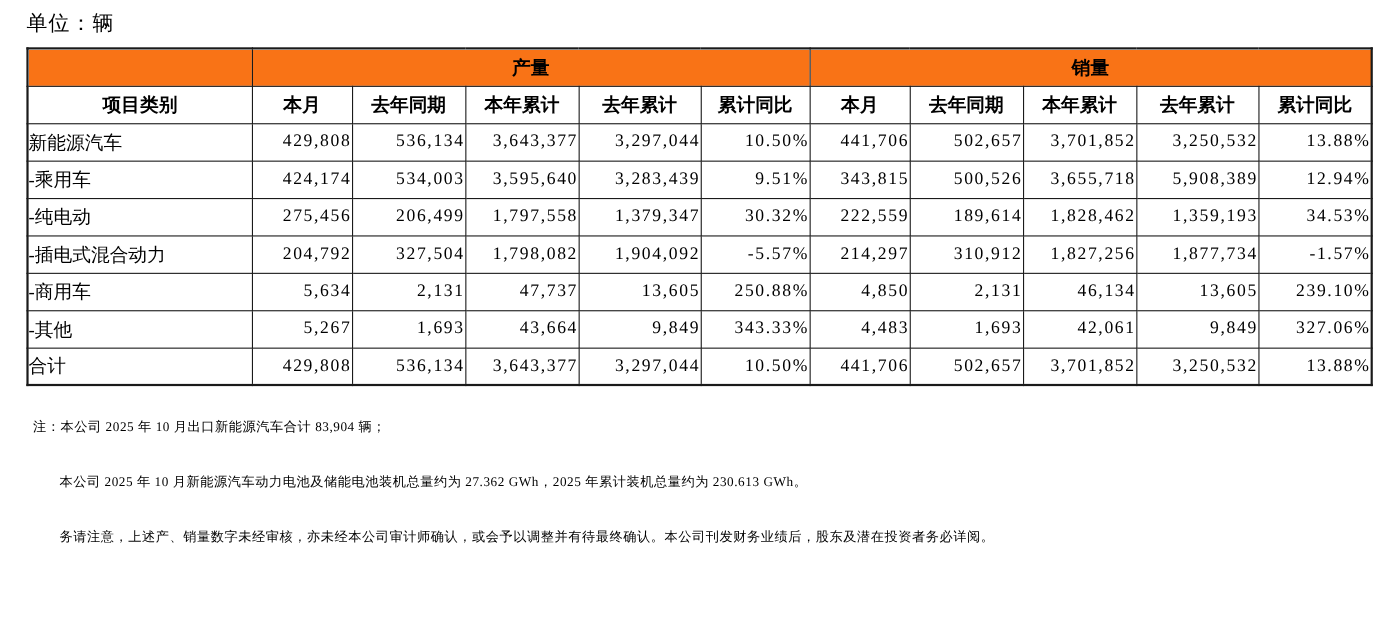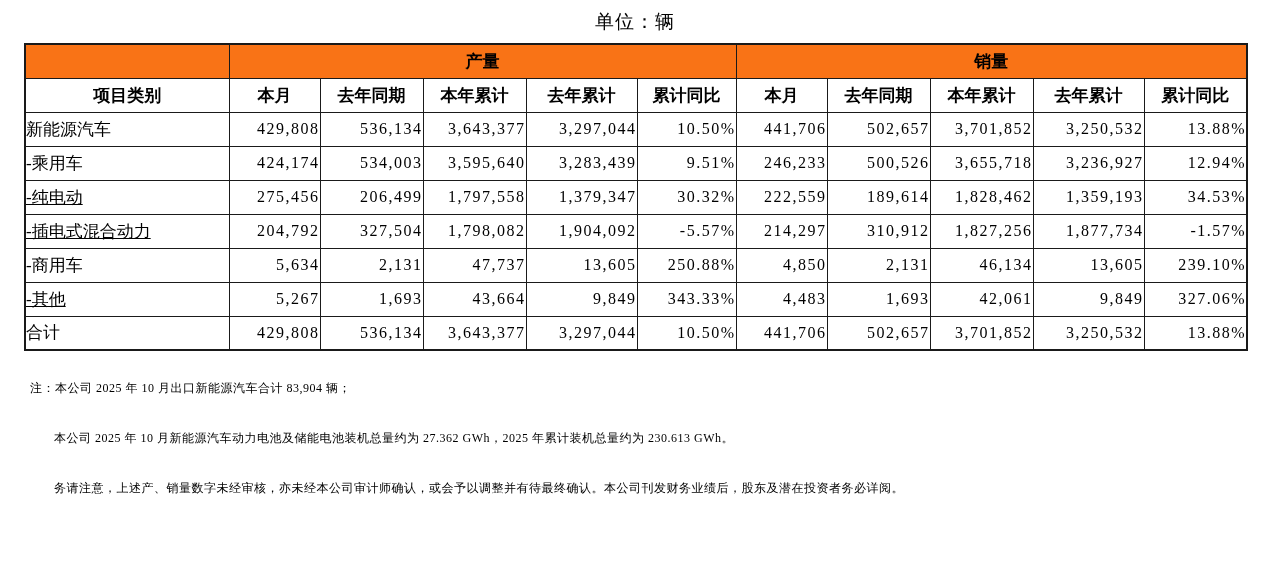--- a/index.html
+++ b/index.html
@@ -6,21 +6,21 @@
     margin: 0; padding: 0;
     width: 1267px; height: 571px;
     background: #ffffff;
     color: #000000;
     overflow: hidden;
     font-family: "Liberation Serif", serif;
   }
   .page { padding: 10px 21px 0 24px; box-sizing: border-box; }
 
   .unit-label {
-    text-align: center;
+    text-align: left;
     font-size: 19px;
     line-height: 24px;
     margin-bottom: 9px;
     letter-spacing: 1px;
   }
 
   table.report {
     border-collapse: collapse;
     table-layout: fixed;
     width: 1222px;
@@ -38,21 +38,21 @@
   thead th {
     font-family: "Liberation Sans", sans-serif;
     font-weight: bold;
     font-size: 17px;
     text-align: center;
   }
   tr.group-row th { background: #f97316; }
   td.lbl { text-align: left; font-size: 17px; }
   .ind0 { padding-left: 10px; margin-left: 12px; }
   .ind1 { padding-left: 33px; }
-  .ind2 { padding-left: 49px; text-decoration: underline; }
+  .ind2 { padding-left: 49px; }
   td.num {
     text-align: right;
     padding-right: 8px;
     font-size: 16px;
     letter-spacing: 1.5px;
   }
 
   .notes { margin-top: 21px; padding-left: 6px; width: 1210px; }
   .note {
     margin: 17px 0 0 0;
@@ -119,24 +119,24 @@
         <td class="num">3,250,532</td>
         <td class="num">13.88%</td>
       </tr>
       <tr>
         <td class="lbl ind1">-乘用车</td>
         <td class="num">424,174</td>
         <td class="num">534,003</td>
         <td class="num">3,595,640</td>
         <td class="num">3,283,439</td>
         <td class="num">9.51%</td>
-        <td class="num">246,233</td>
+        <td class="num">343,815</td>
         <td class="num">500,526</td>
         <td class="num">3,655,718</td>
-        <td class="num">3,236,927</td>
+        <td class="num">5,908,389</td>
         <td class="num">12.94%</td>
       </tr>
       <tr>
         <td class="lbl ind2">-纯电动</td>
         <td class="num">275,456</td>
         <td class="num">206,499</td>
         <td class="num">1,797,558</td>
         <td class="num">1,379,347</td>
         <td class="num">30.32%</td>
         <td class="num">222,559</td>

